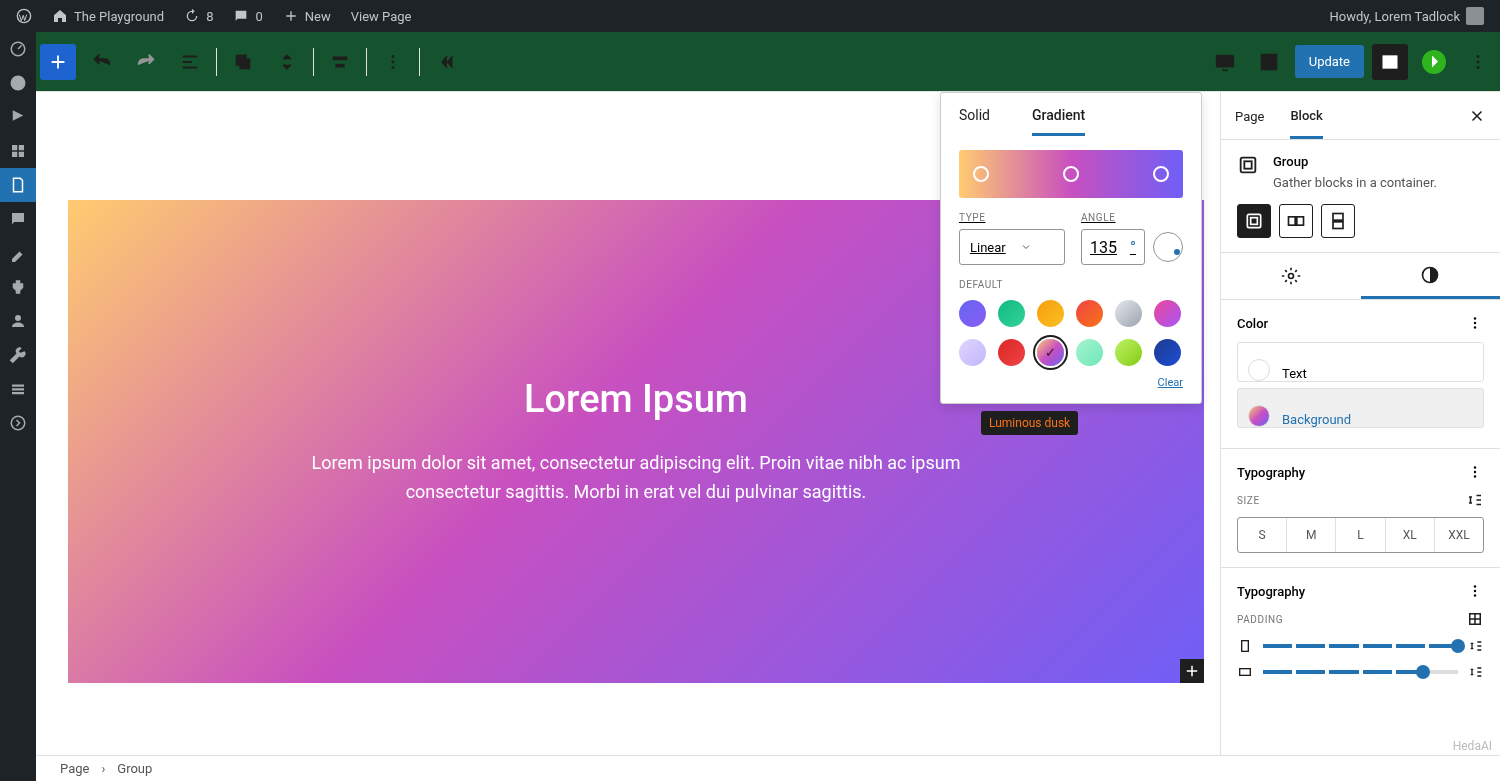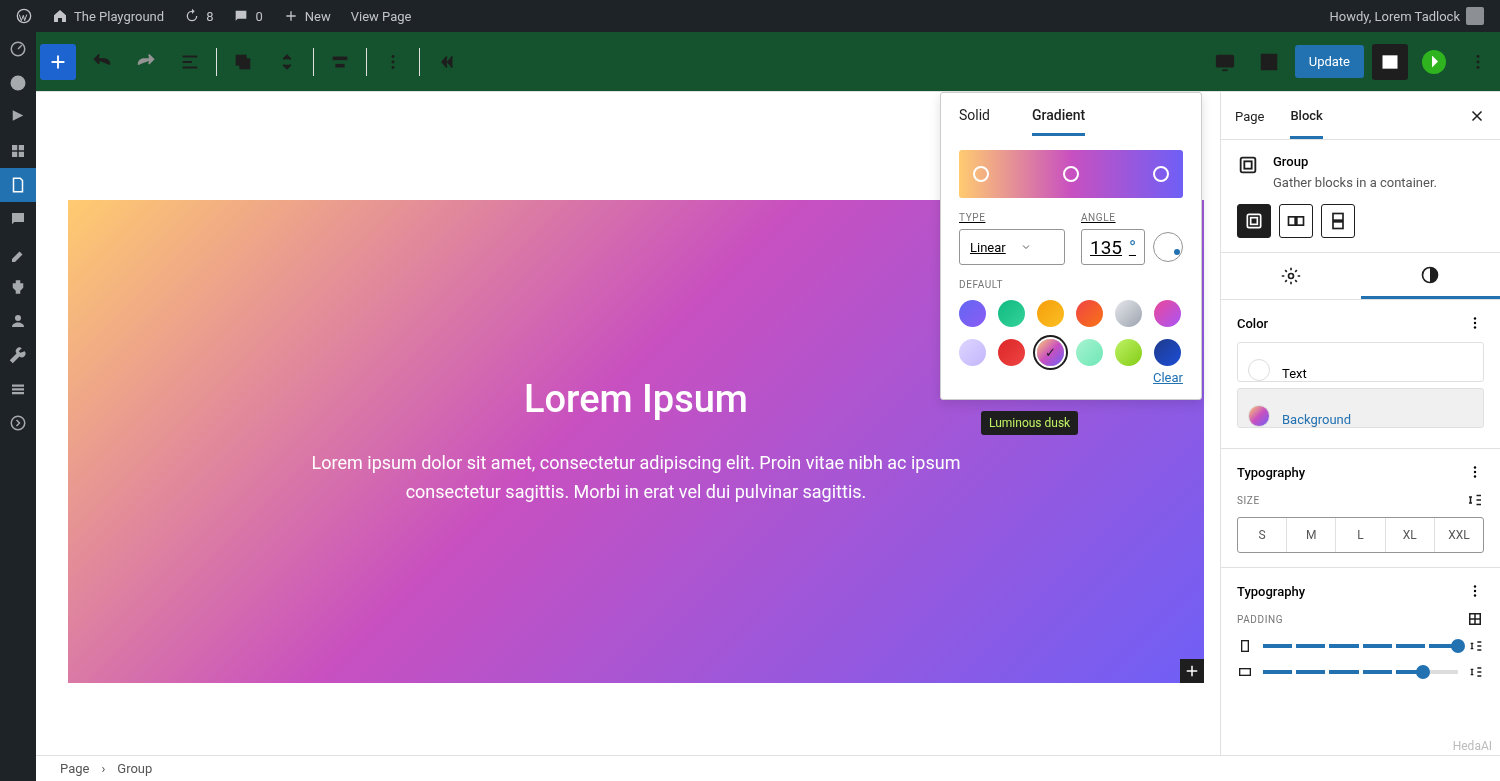--- a/index.html
+++ b/index.html
@@ -51,30 +51,30 @@
 .popover { position: absolute; left: 904px; top: 0px; width: 262px; background: #fff; border: 1px solid #ccc; border-radius: 3px; box-shadow: 0 4px 12px rgba(0,0,0,.12); padding: 14px 18px 14px; z-index: 5; }
 .pop-tabs { display: flex; gap: 42px; font-size: 14px; margin-bottom: 14px; }
 .pop-tab { padding-bottom: 10px; cursor: pointer; color: #1e1e1e; }
 .pop-tab.active { border-bottom: 3px solid #2271b1; font-weight: 500; }
 .grad-preview { height: 48px; width: 100%; border-radius: 3px; background: linear-gradient(90deg, #ffcb70, #c850c0, #6f5ff6); position: relative; margin-bottom: 14px; }
 .grad-stop { position: absolute; top: 50%; transform: translate(-50%, -50%); width: 16px; height: 16px; border: 2px solid #fff; border-radius: 50%; cursor: pointer; }
 .pop-row { display: flex; gap: 16px; align-items: flex-end; margin-bottom: 14px; }
 .pop-col { display: flex; flex-direction: column; gap: 6px; text-decoration: underline; }
 .pop-label { font-size: 10px; letter-spacing: .6px; color: #757575; text-transform: uppercase; }
 .sel { border: 1px solid #949494; border-radius: 3px; height: 36px; display: flex; align-items: center; padding: 0 10px; font-size: 13px; gap: 14px; cursor: pointer; }
-.ang-in { border: 1px solid #949494; border-radius: 3px; height: 36px; width: 64px; padding: 0 8px; display: flex; align-items: center; justify-content: space-between; font-size: 19px; }
+.ang-in { border: 1px solid #949494; border-radius: 3px; height: 36px; width: 64px; padding: 0 8px; display: flex; align-items: center; justify-content: space-between; font-size: 16px; }
 .ang-in .deg { color: #2271b1; }
 .ang-wheel { width: 30px; height: 30px; border: 1px solid #949494; border-radius: 50%; position: relative; }
 .ang-wheel::after { content: ""; position: absolute; width: 6px; height: 6px; background: #2271b1; border-radius: 50%; right: 2px; bottom: 6px; }
 .swatch-grid { display: flex; flex-wrap: wrap; gap: 12px; margin-bottom: 4px; }
 .swatch { width: 27px; height: 27px; border-radius: 50%; cursor: pointer; position: relative; }
 .swatch.selected { box-shadow: 0 0 0 2px #fff, 0 0 0 4px #1e1e1e; }
 .swatch.selected::after { content: "✓"; position: absolute; inset: 0; display: flex; align-items: center; justify-content: center; color: #1e1e1e; font-size: 13px; }
-.tooltip { position: absolute; background: #1e1e1e; color: #bef264; font-size: 12px; padding: 5px 8px; border-radius: 3px; white-space: nowrap; }
-.clear-btn { color: #2271b1; font-size: 13px; float: right; cursor: pointer; text-decoration: underline; }
+.tooltip { position: absolute; background: #1e1e1e; color: #f97316; font-size: 12px; padding: 5px 8px; border-radius: 3px; white-space: nowrap; }
+.clear-btn { color: #2271b1; font-size: 11px; float: right; margin-top: 6px; cursor: pointer; text-decoration: underline; }
 
 
 .sidebar { width: 280px; border-left: 1px solid #e0e0e0; background: #fff; overflow-y: auto; font-size: 13px; }
 .side-tabs { display: flex; align-items: center; height: 48px; border-bottom: 1px solid #e0e0e0; padding: 0 14px; }
 .side-tab { padding: 15px 0 13px; cursor: pointer; color: #1e1e1e; margin-right: 26px; }
 .side-tab.active { border-bottom: 3px solid #2271b1; font-weight: 500; }
 .close-x { margin-left: auto; cursor: pointer; }
 .panel { padding: 14px 16px; border-bottom: 1px solid #e0e0e0; }
 .block-head { display: flex; gap: 14px; align-items: flex-start; }
 .block-head svg { width: 22px; height: 22px; }

